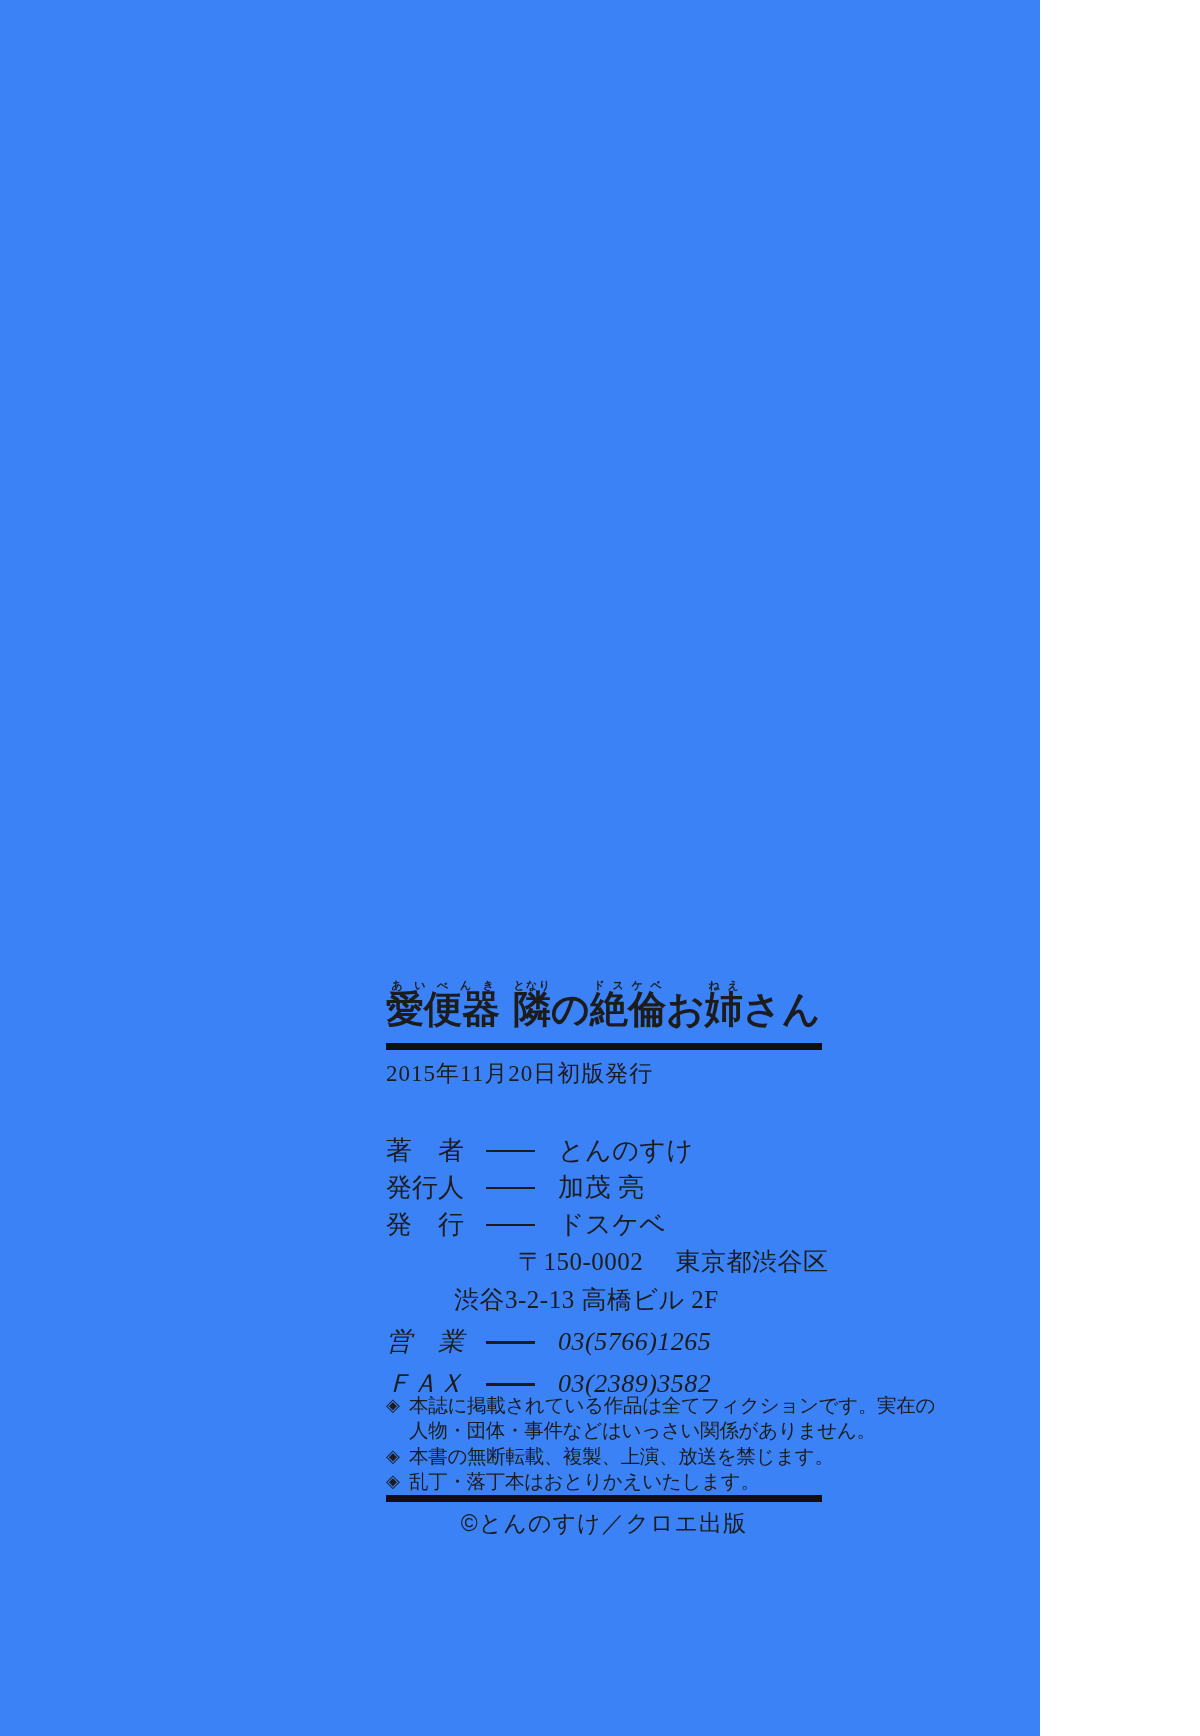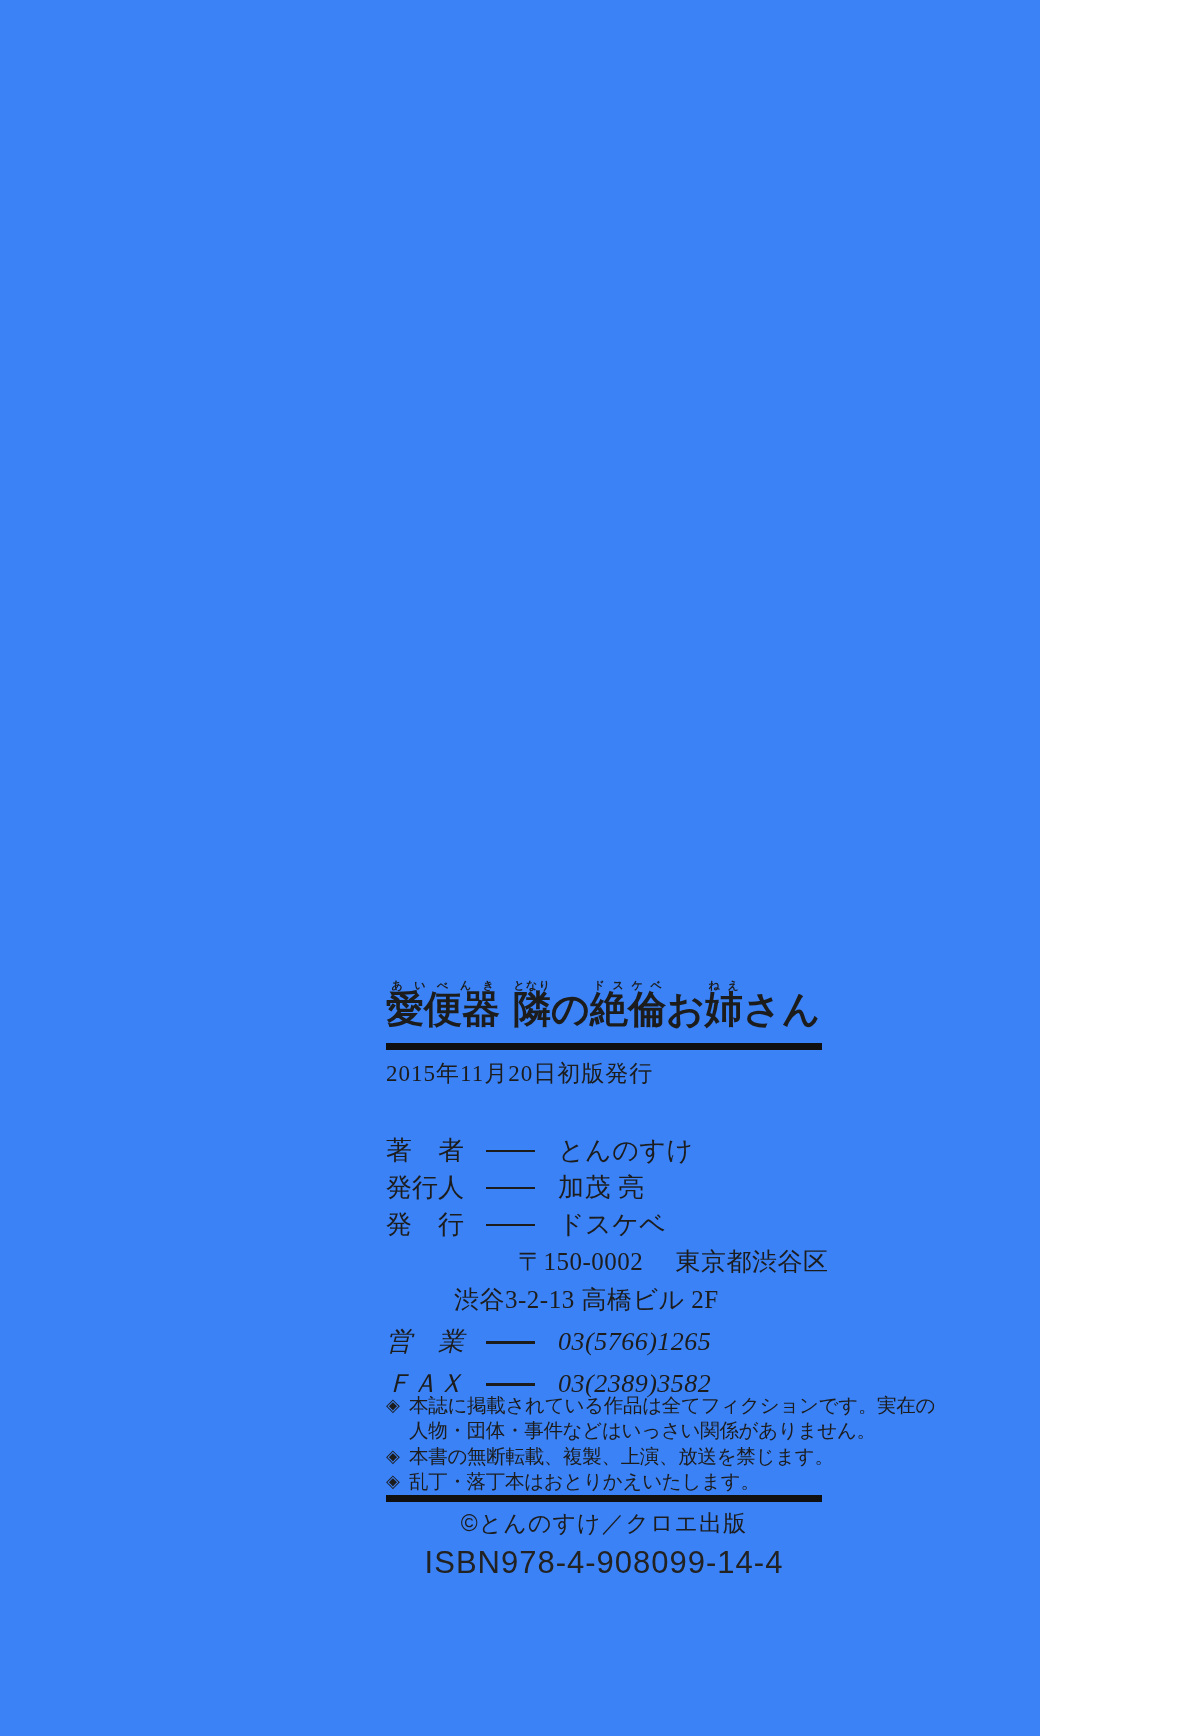--- a/index.html
+++ b/index.html
@@ -208,16 +208,15 @@
       <div class="note">
         <span class="bullet">◈</span>
         <span class="txt">乱丁・落丁本はおとりかえいたします。</span>
       </div>
     </div>
 
     <div class="rule rule-bottom"></div>
 
     <div class="copyright">©とんのすけ／クロエ出版</div>
 
-    <div class="isbn">ISBN978-4-908099-14-4</div>
 
   </div>
 </div>
 
 </body></html>

